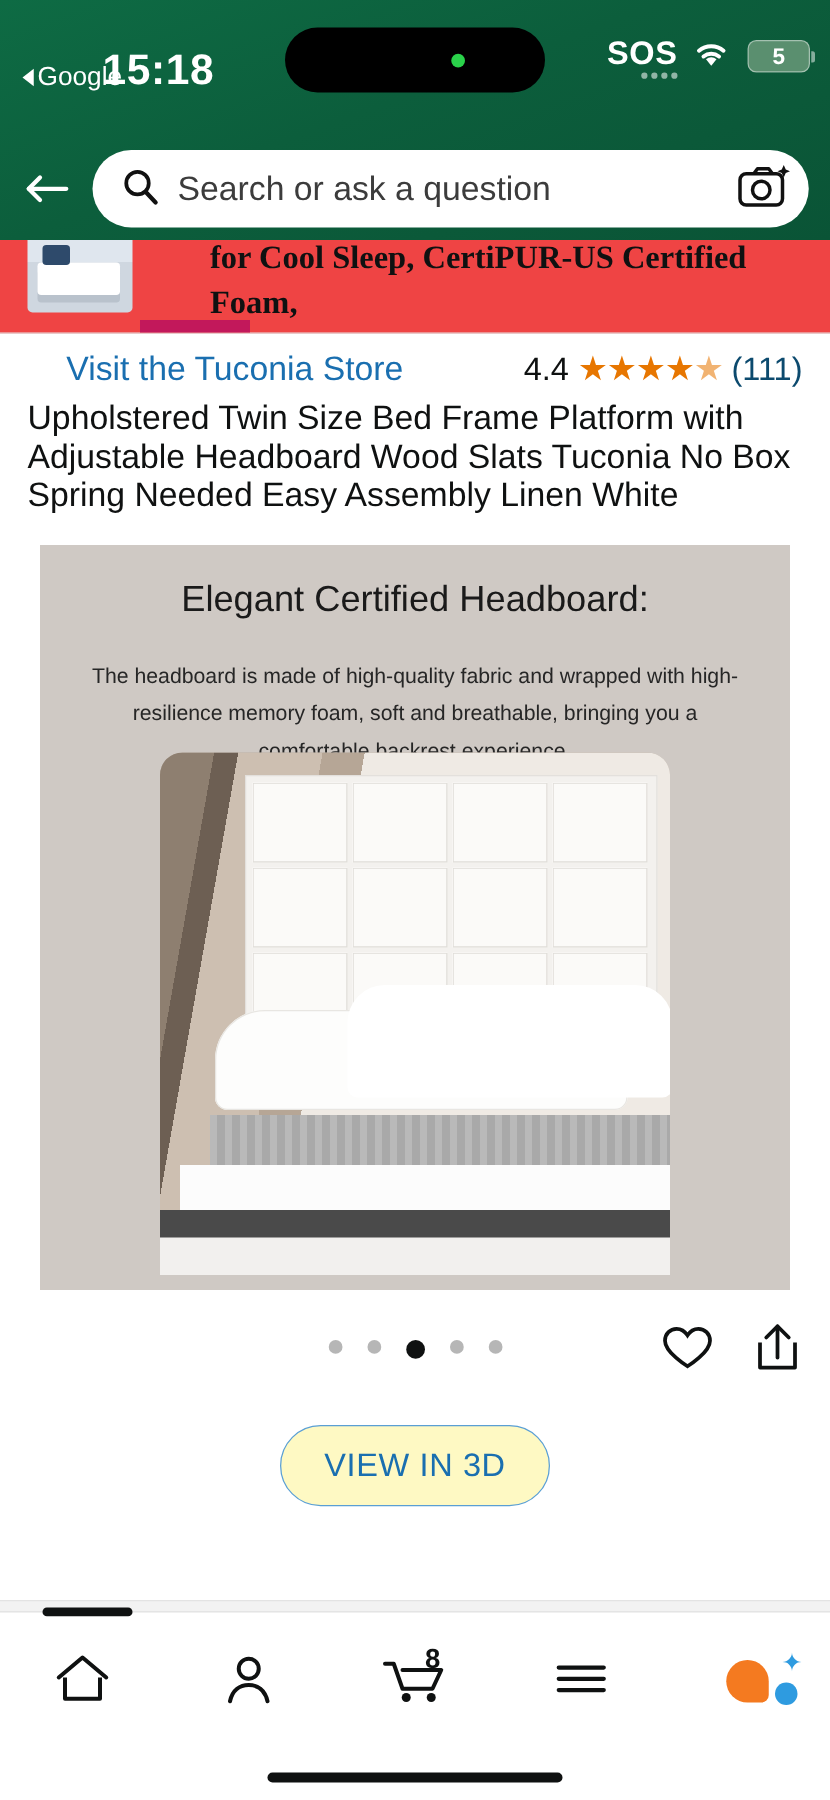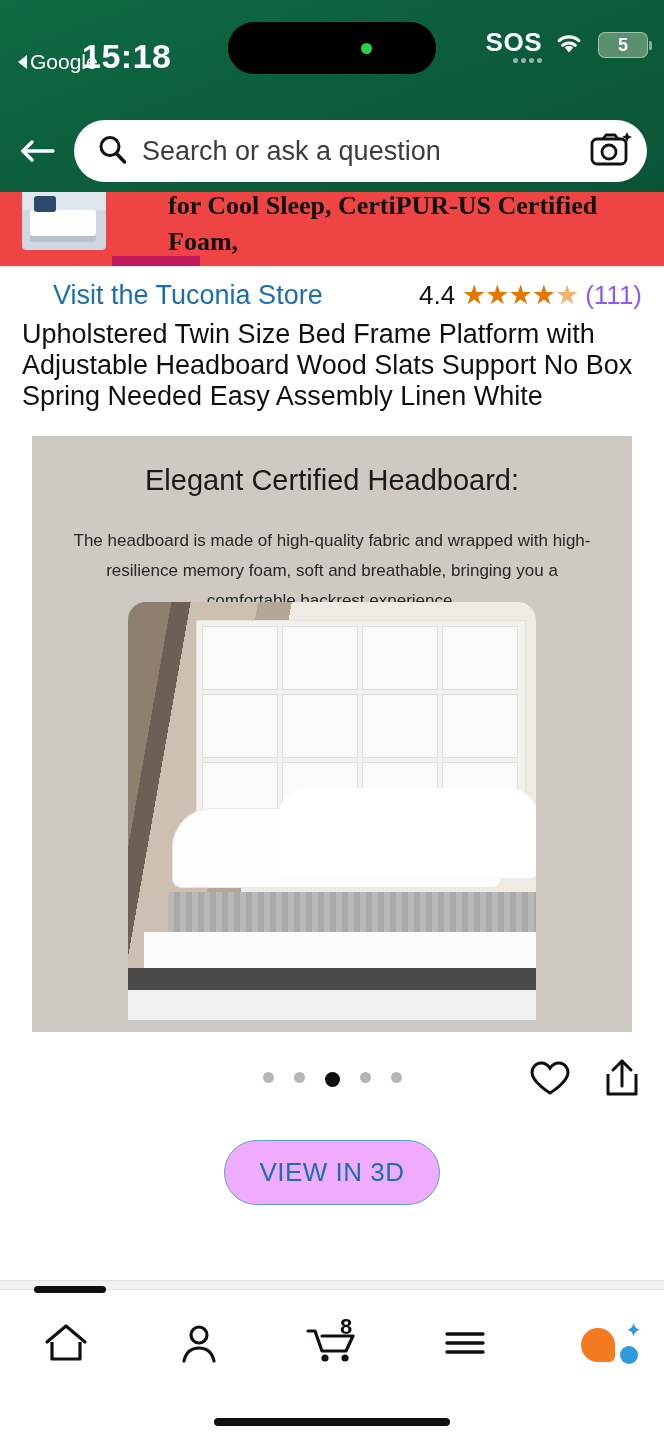--- a/index.html
+++ b/index.html
@@ -211,21 +211,21 @@
     font-family: "Liberation Sans", sans-serif;
   }
   .rating {
     display: flex;
     align-items: center;
     gap: 7px;
     font-size: 26px;
     color: #0f1111;
   }
   .stars { color: #e77600; font-size: 27px; letter-spacing: -1px; }
-  .rcount { color: #8b5cf6; }
+  .rcount { color: #0c4a6e; }
 
   .title {
     padding: 6px 22px 0 22px;
     font-size: 27px;
     line-height: 31px;
     color: #0f1111;
   }
 
   .gallery {
     margin: 24px 32px 0 32px;
@@ -328,21 +328,21 @@
 
   .view3d-wrap { text-align: center; margin-top: 8px; }
   .view3d {
     display: inline-block;
     padding: 16px 34px;
     border: 1.5px solid #5a9fd4;
     border-radius: 34px;
     color: #1a6fb0;
     font-size: 26px;
     letter-spacing: 0.5px;
-    background: #f0abfc;
+    background: #fef9c3;
   }
 
   .divider {
     position: absolute;
     left: 0; right: 0; bottom: 0;
     height: 10px;
     background: #f2f2f2;
     border-top: 1px solid #e3e3e3;
   }
 
@@ -486,21 +486,21 @@
 
   <div class="store-row">
     <a class="store-link">Visit the Tuconia Store</a>
     <div class="rating">
       <span>4.4</span>
       <span class="stars">★★★★<span style="opacity:.55">★</span></span>
       <span class="rcount">(111)</span>
     </div>
   </div>
 
-  <div class="title">Upholstered Twin Size Bed Frame Platform with Adjustable Headboard Wood Slats Support No Box Spring Needed Easy Assembly Linen White</div>
+  <div class="title">Upholstered Twin Size Bed Frame Platform with Adjustable Headboard Wood Slats Tuconia No Box Spring Needed Easy Assembly Linen White</div>
 
   <div class="gallery">
     <div class="g-title">Elegant Certified Headboard:</div>
     <div class="g-sub">The headboard is made of high-quality fabric and wrapped with high-resilience memory foam, soft and breathable, bringing you a comfortable backrest experience.</div>
     <div class="photo">
       <div class="wall"></div>
       <div class="hb">
         <i style="left:6px;top:6px"></i>
           <i style="left:86px;top:6px"></i>
           <i style="left:166px;top:6px"></i>

